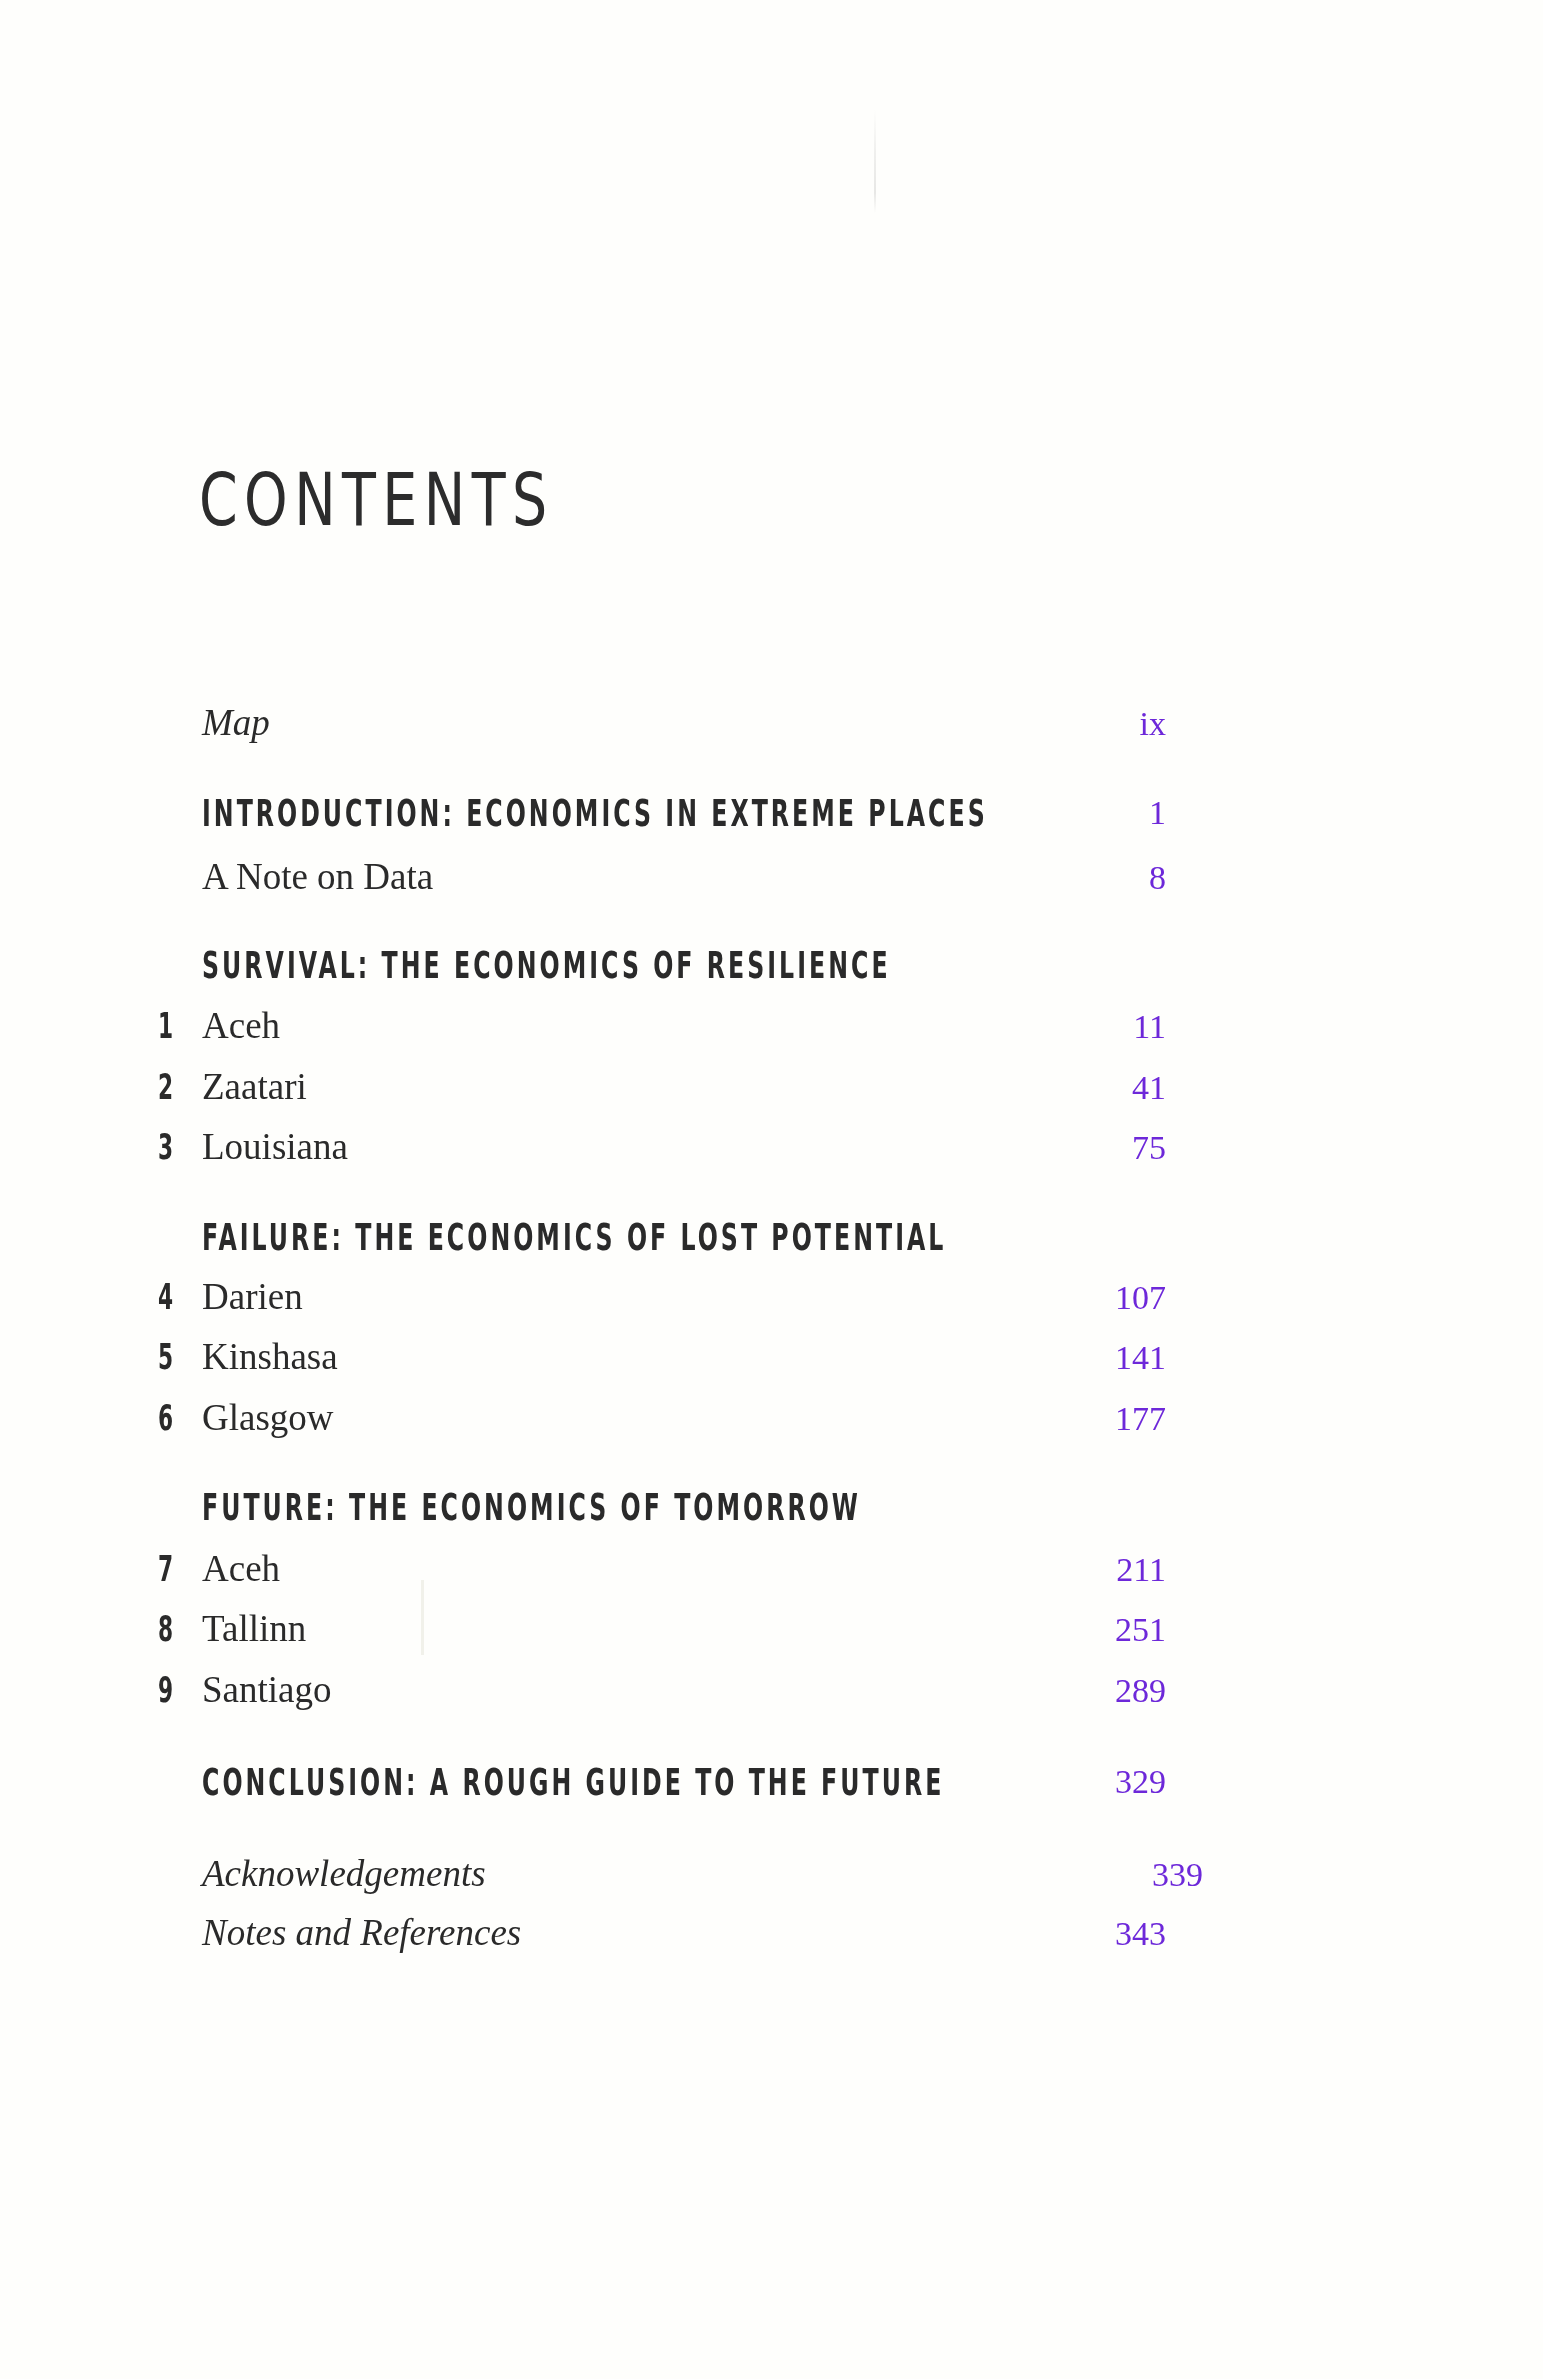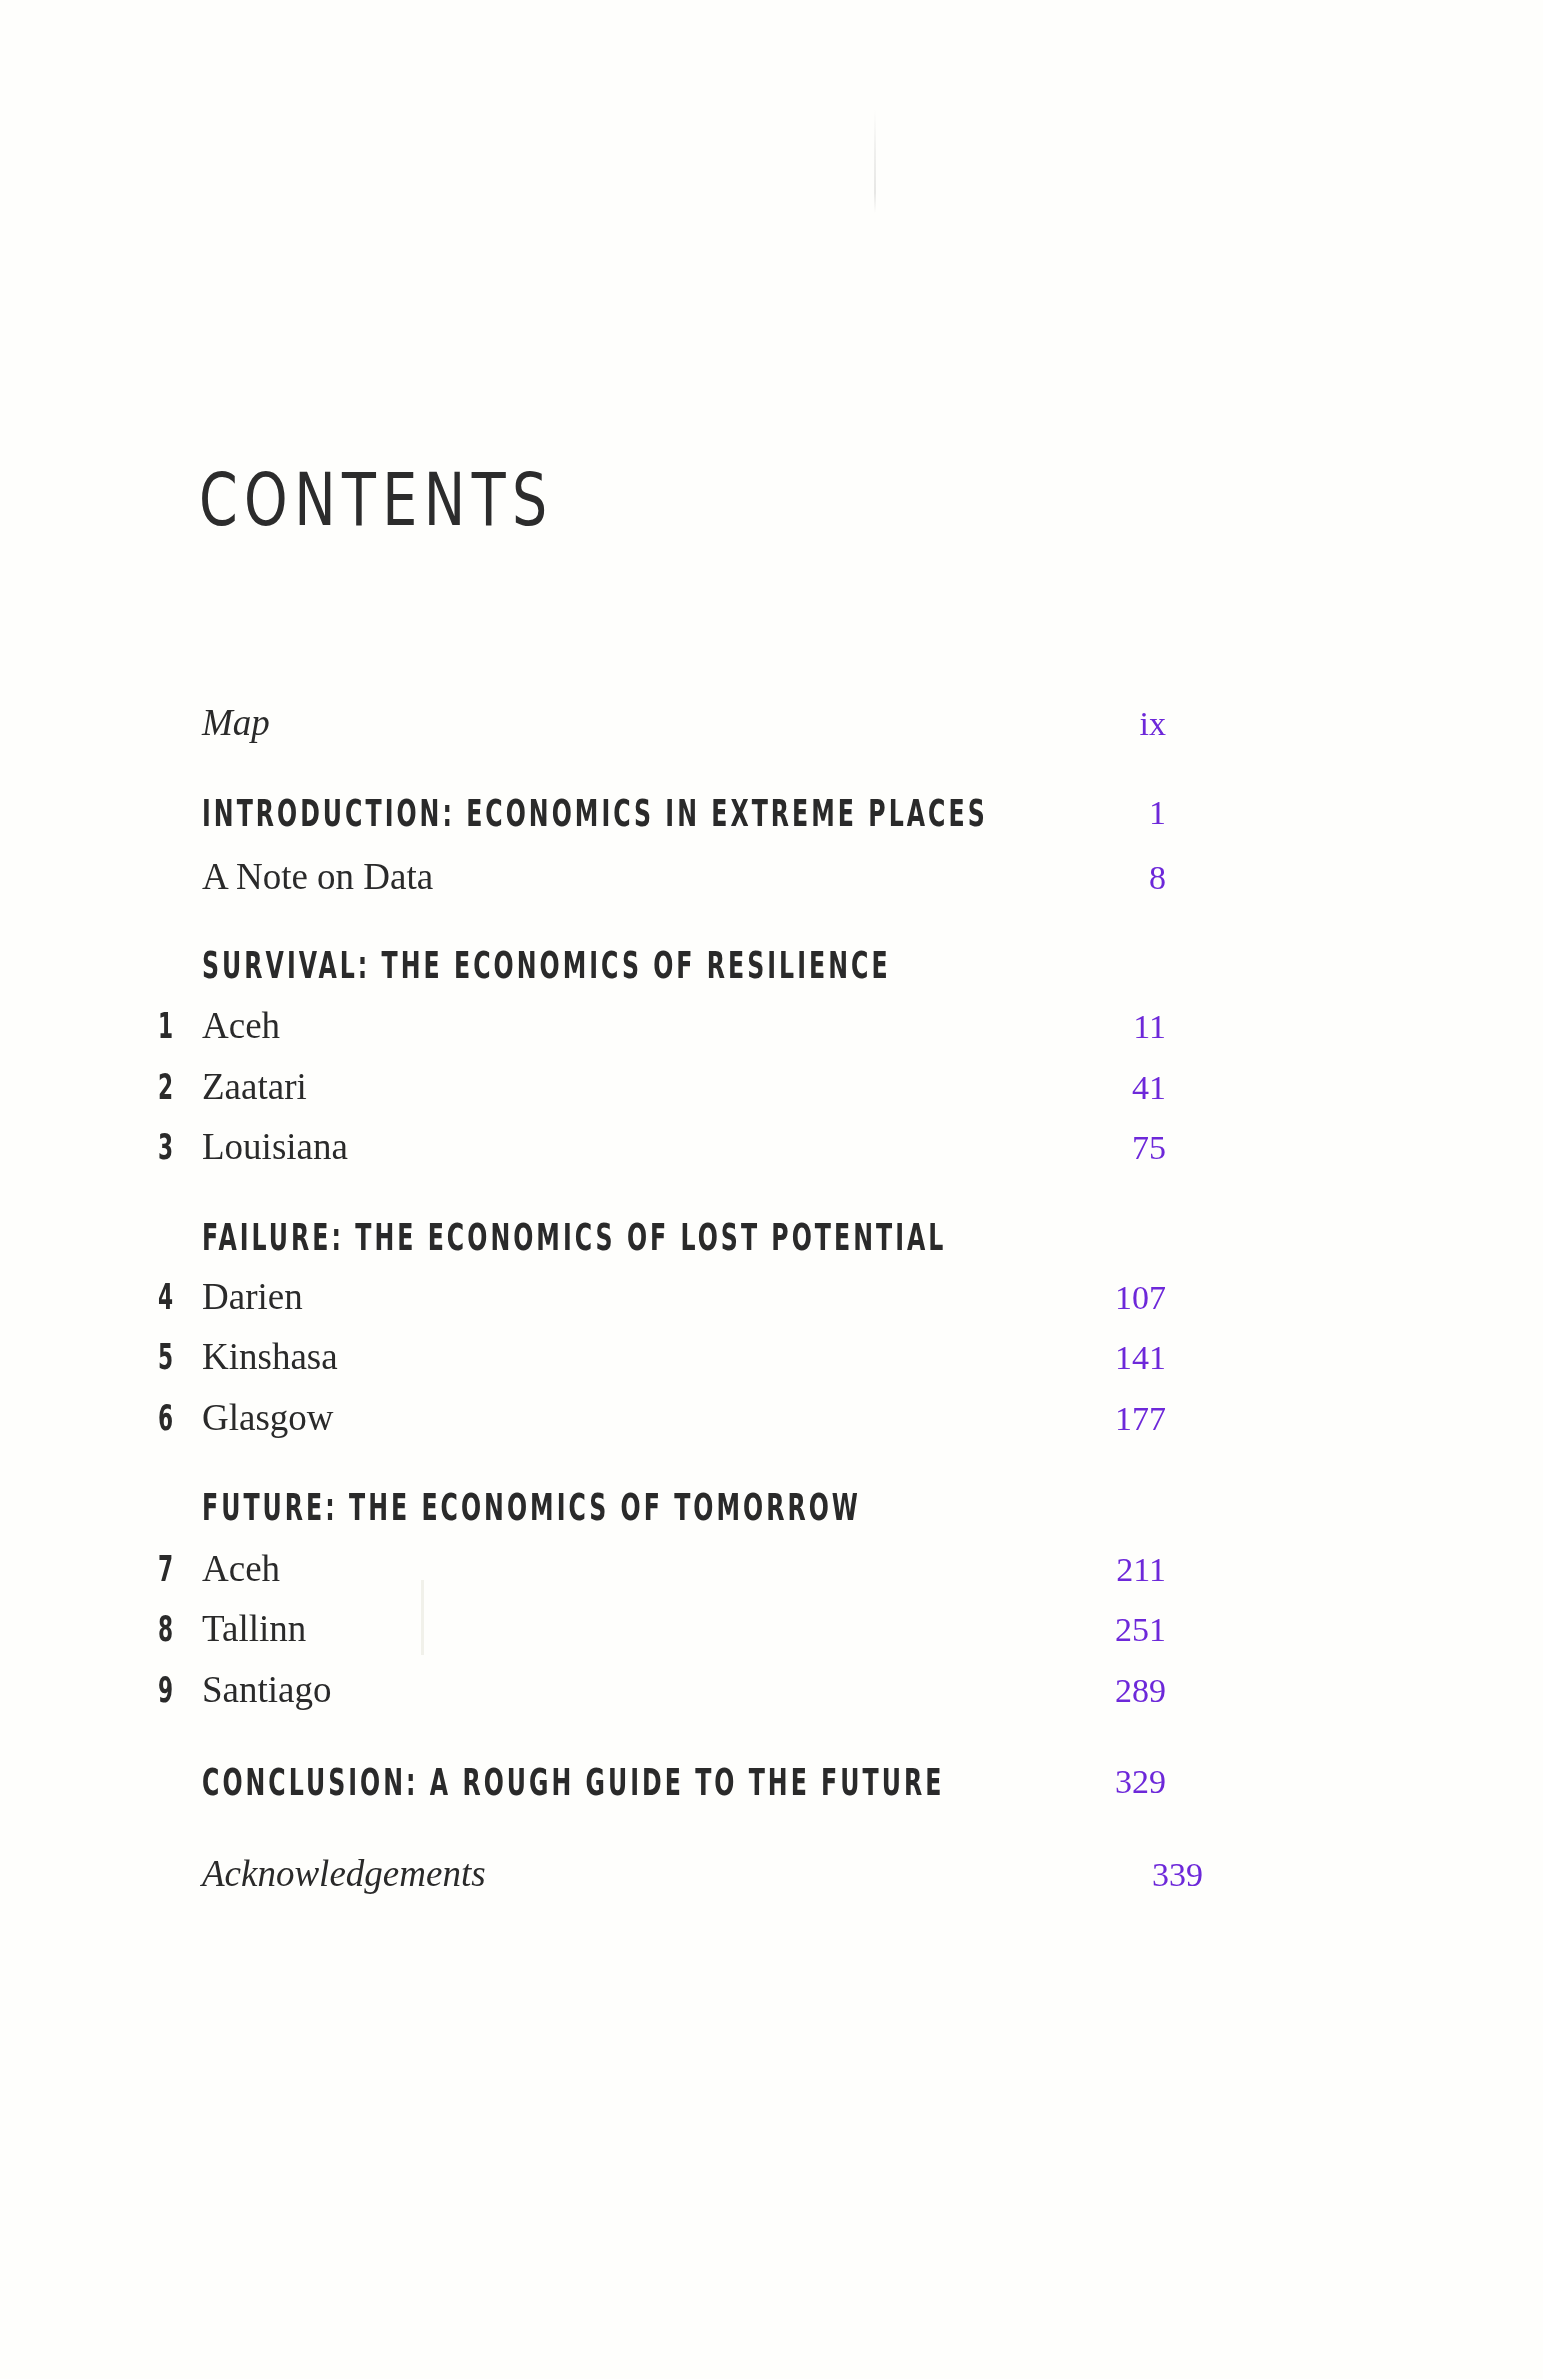--- a/index.html
+++ b/index.html
@@ -211,15 +211,19 @@
 
   <div class="toc-row r-concl">
     <span class="toc-heading">CONCLUSION: A ROUGH GUIDE TO THE FUTURE</span>
     <span class="toc-page">329</span>
   </div>
 
   <div class="toc-row r-ack">
     <span class="toc-title italic">Acknowledgements</span>
     <span class="toc-page">339</span>
   </div>
+  <div class="toc-row r-notes">
+    <span class="toc-title italic">Notes and References</span>
+    <span class="toc-page">343</span>
+  </div>
 
 </div>
 
 
 </body></html>

